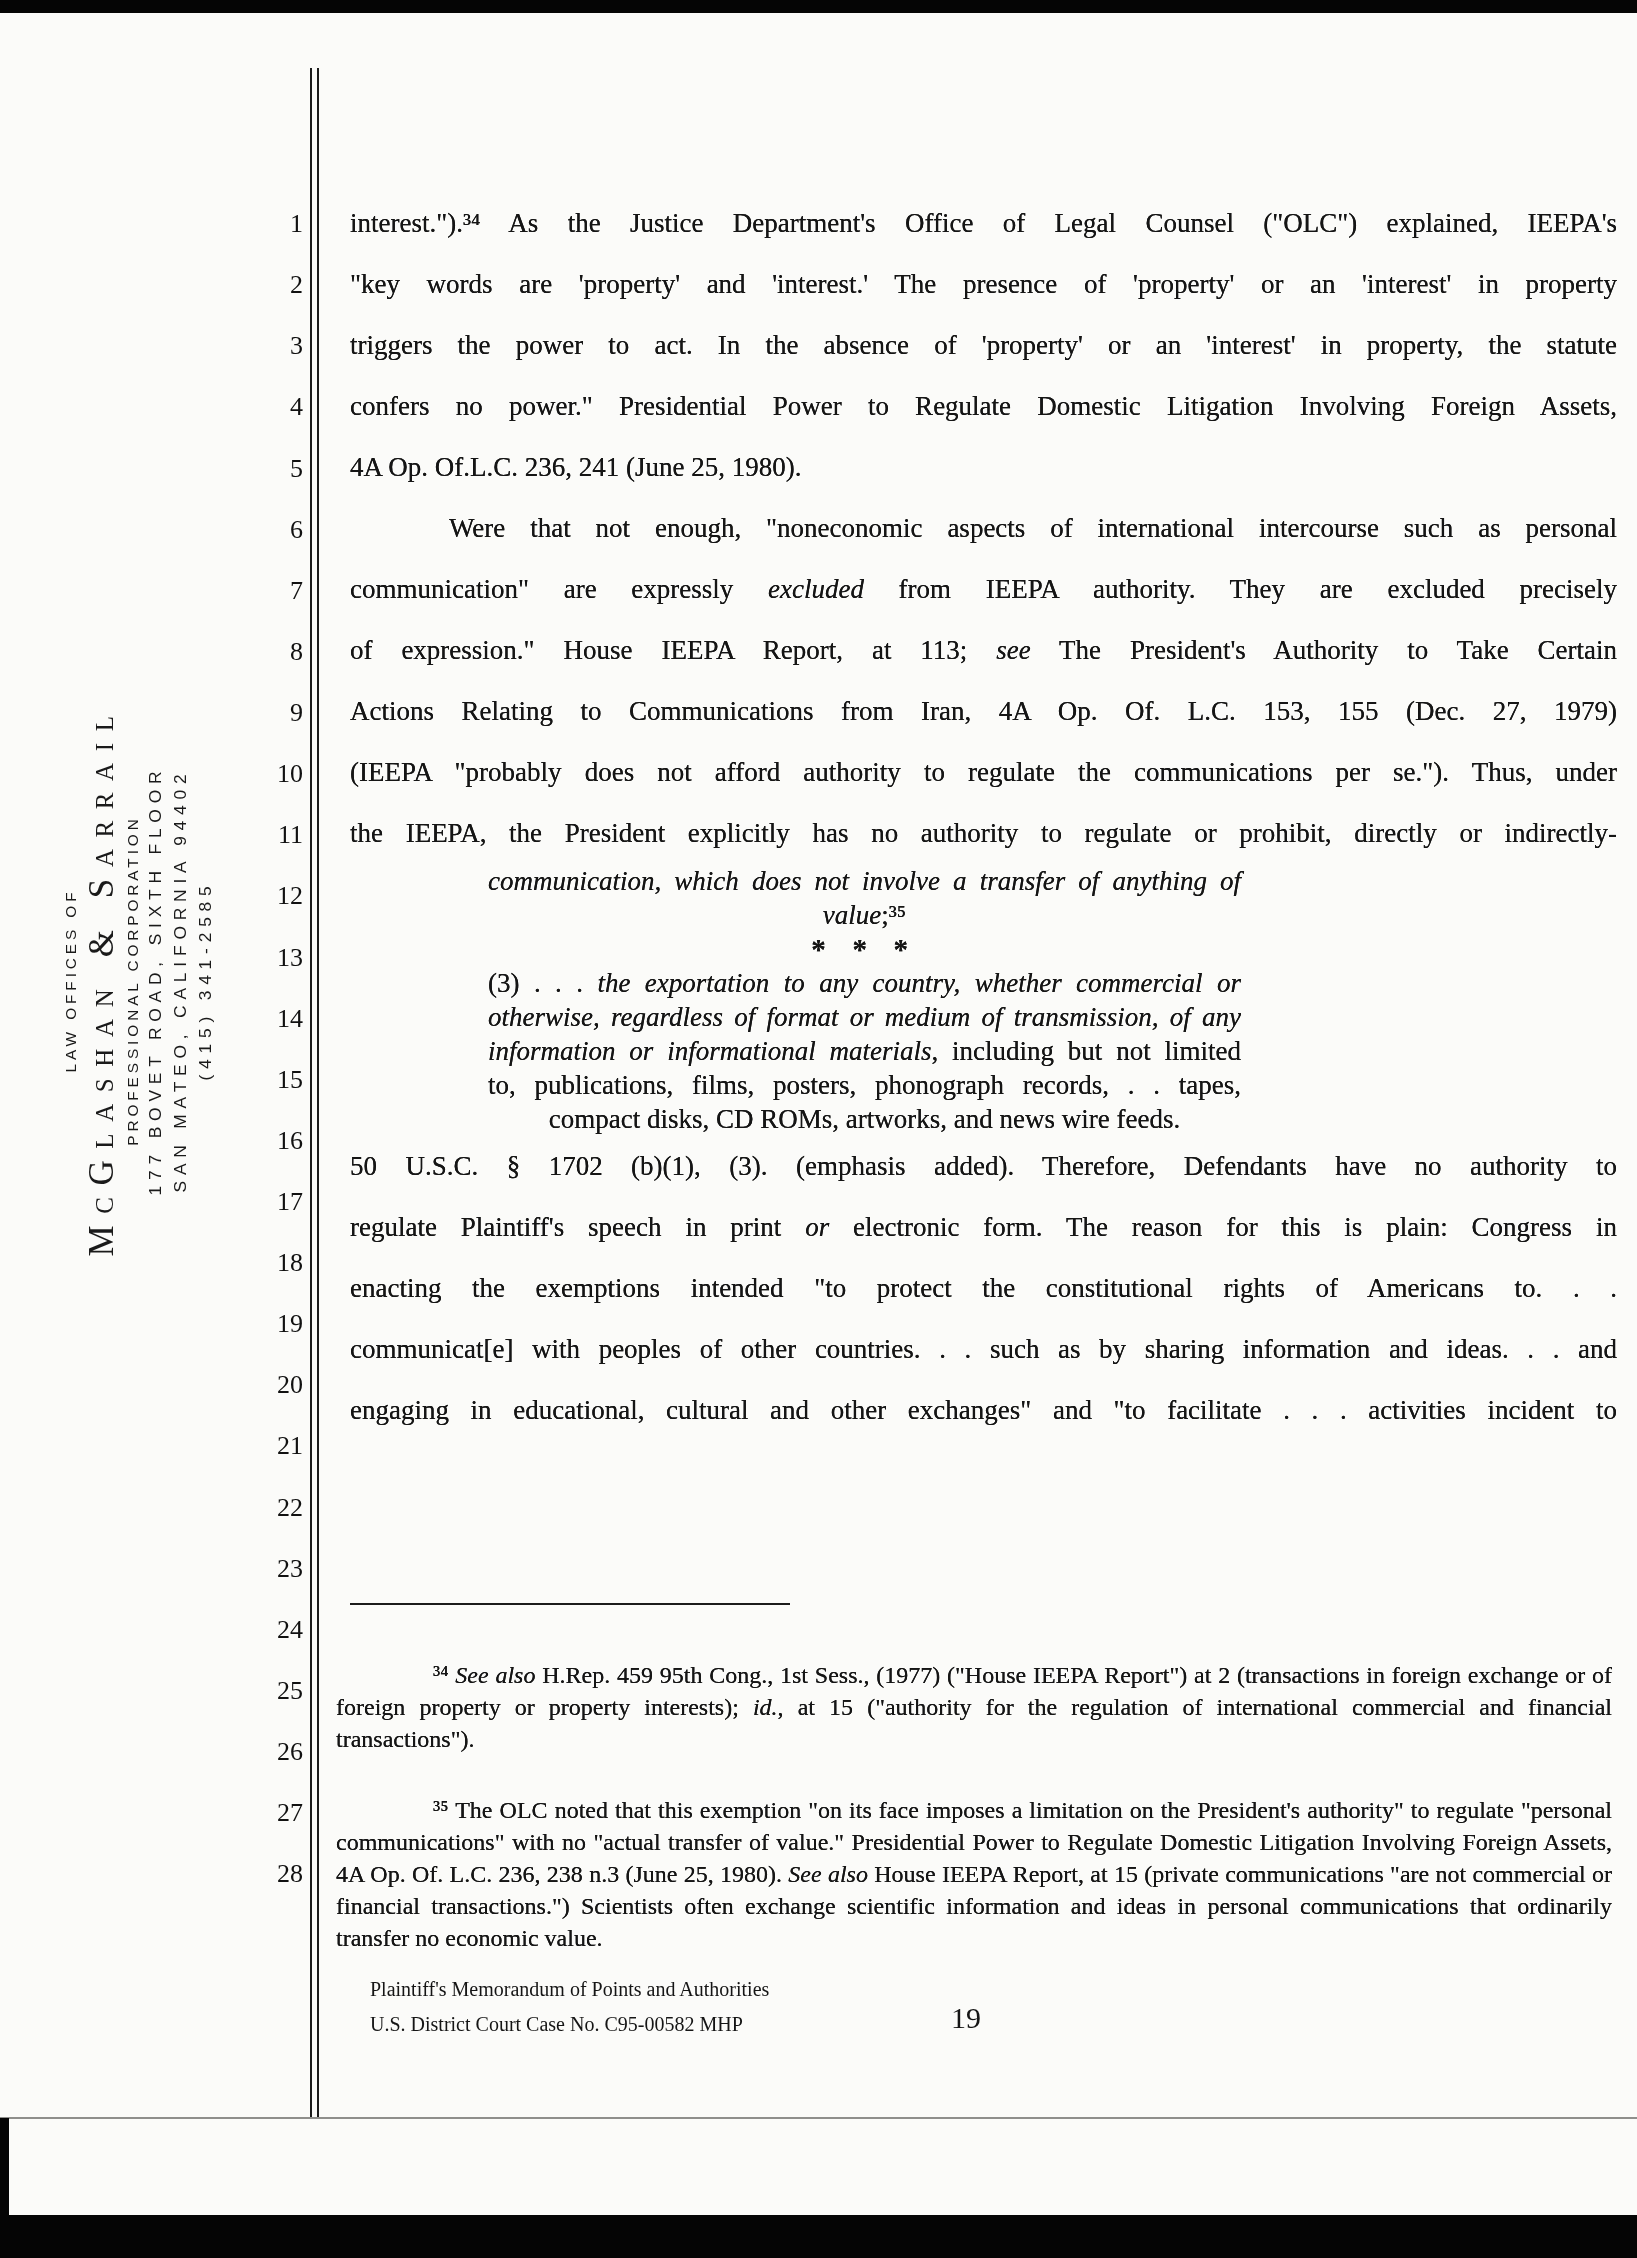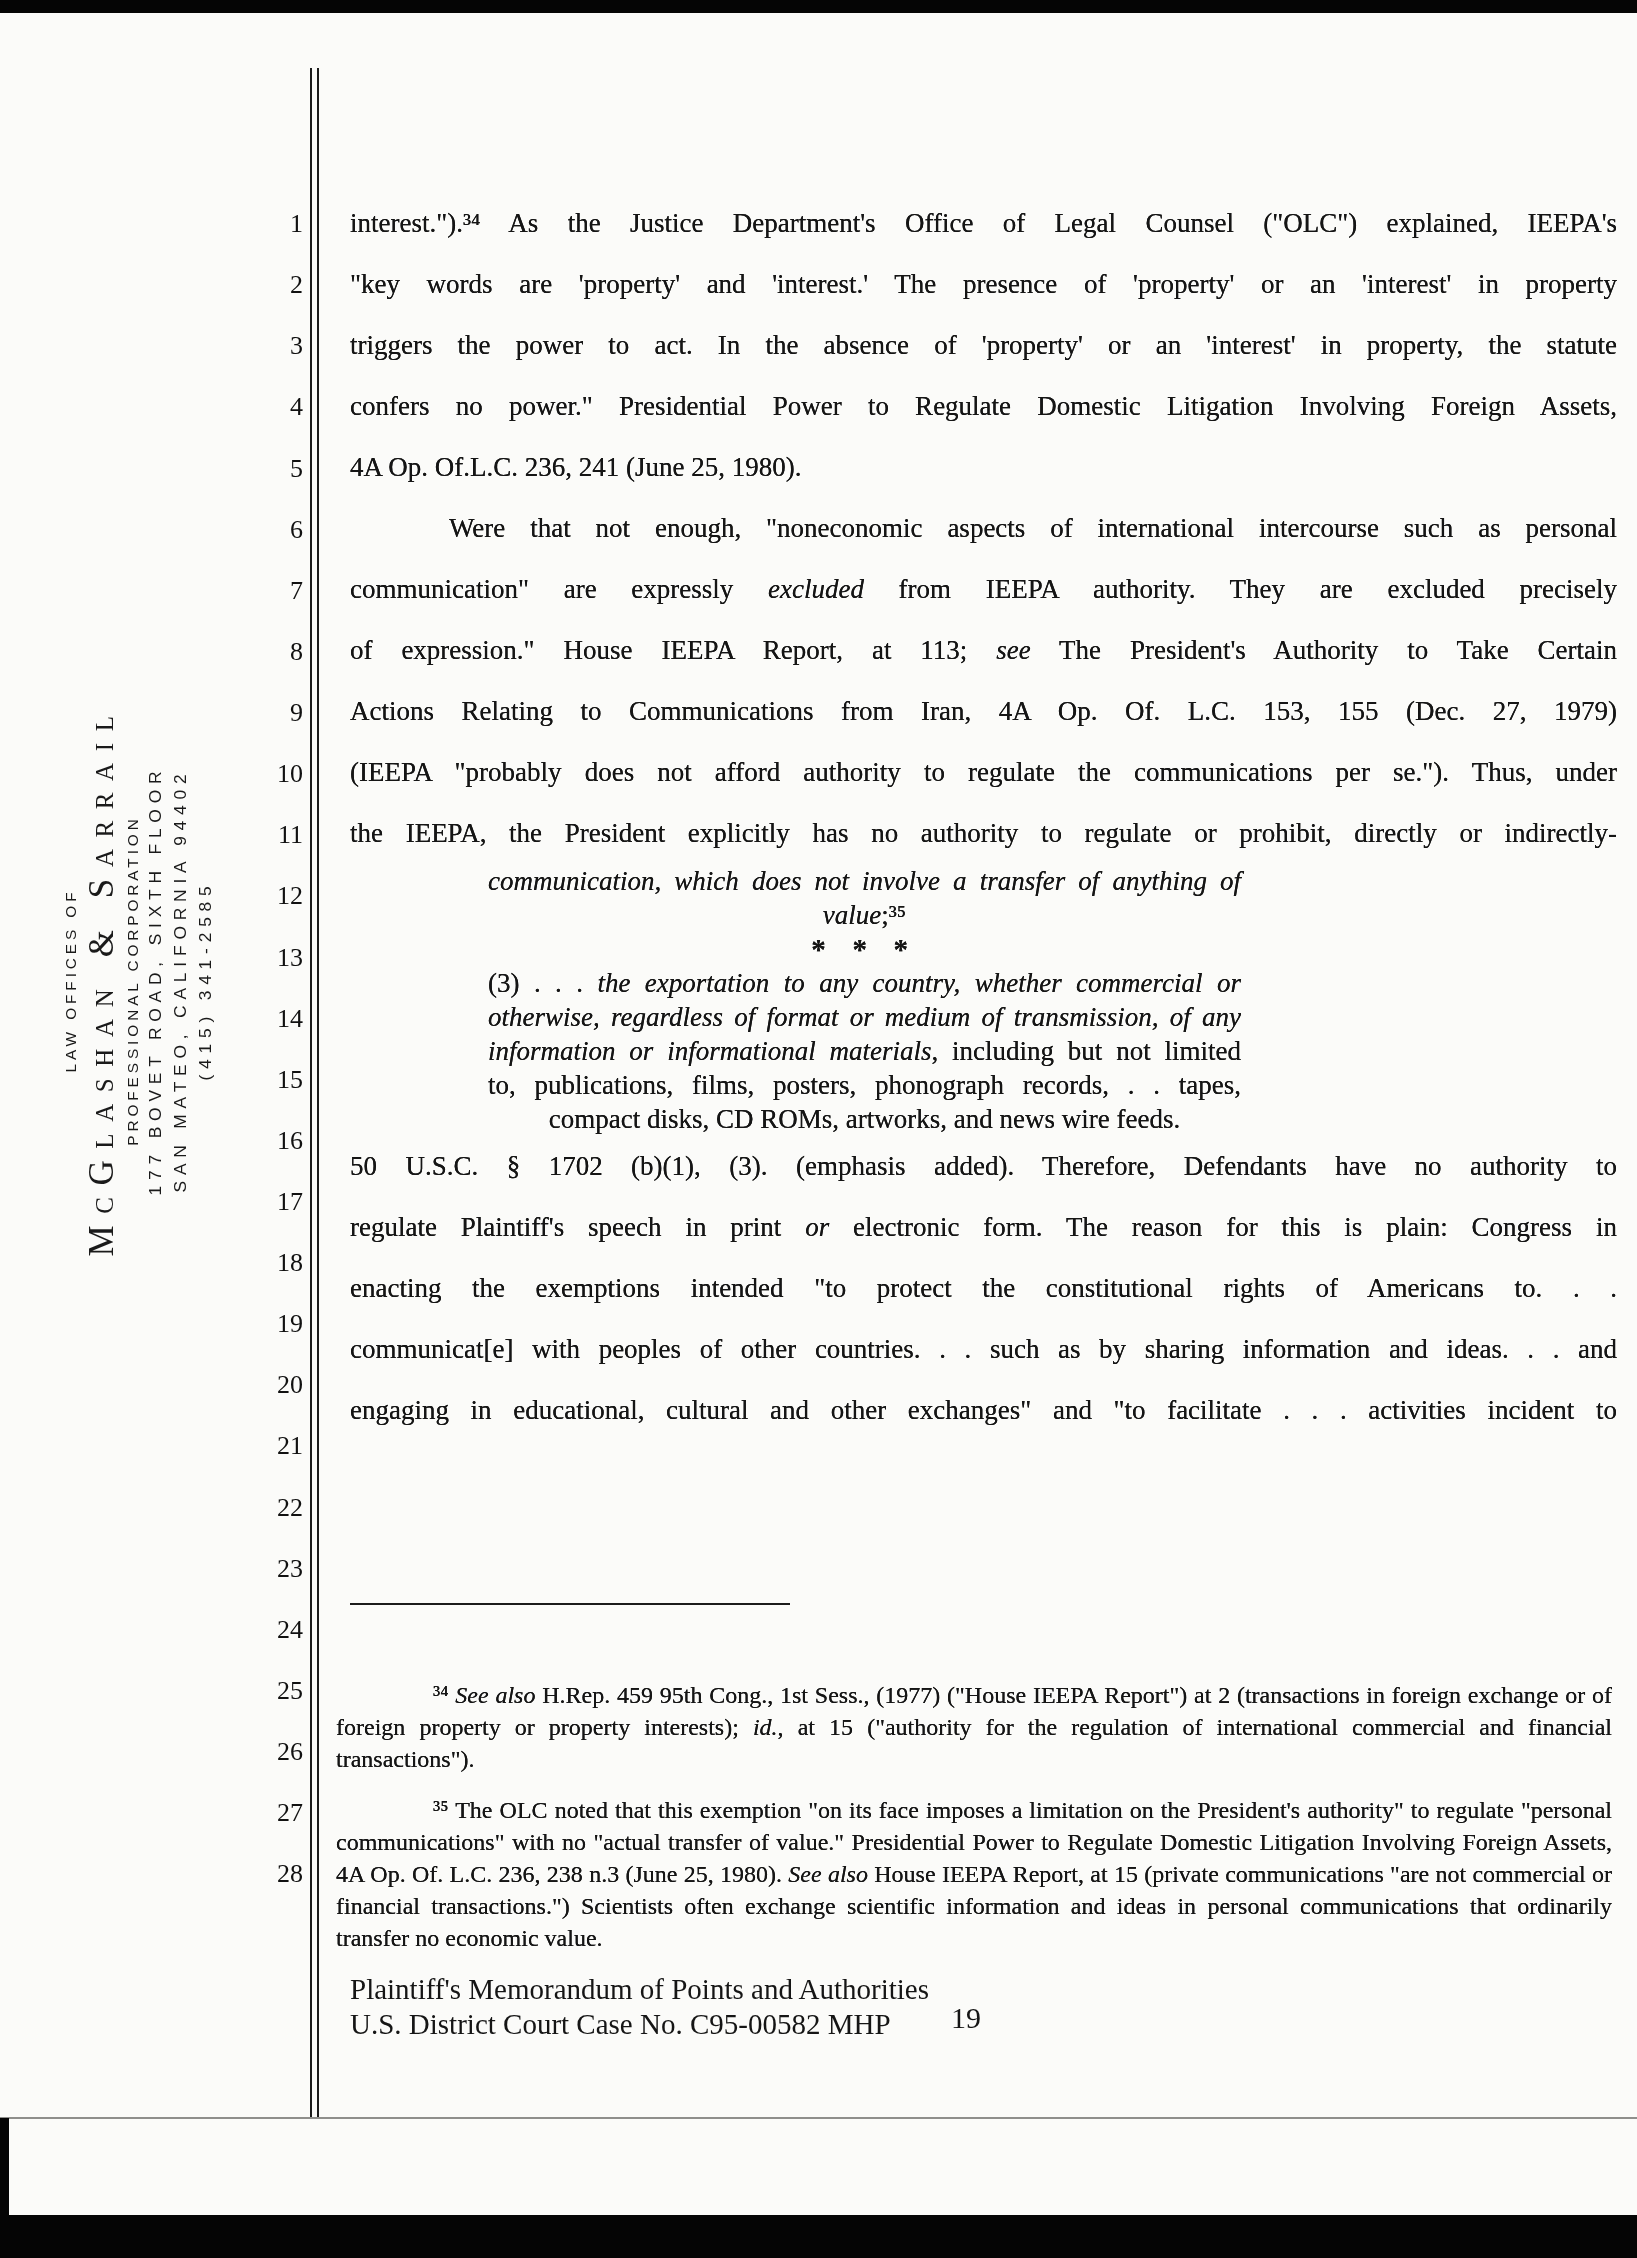--- a/index.html
+++ b/index.html
@@ -23,24 +23,24 @@
   .bl{height:61px;line-height:61px;overflow:visible;}
   .ql{margin-left:138px;width:753px;height:34px;line-height:34px;text-align:center;}
   .j{text-align:justify;text-align-last:justify;}
   .ind{text-indent:99px;}
   .st{margin-left:138px;width:753px;height:34px;line-height:34px;text-align:center;
       font-weight:bold;letter-spacing:9.7px;font-size:29px;}
 
   .fn-sep{position:absolute;left:350px;top:1603px;width:440px;height:1.9px;background:#1c1c1c;}
   .footnote{position:absolute;left:336px;width:1276px;font-size:24px;line-height:32px;
             text-align:justify;text-indent:97px;text-shadow:0 0 0.4px currentColor;}
-  .fn34{top:1659px;margin-top:20px;}
+  .fn34{top:1659px;}
   .fn35{top:1794px;}
 
-  .footer{position:absolute;left:350px;top:1972px;font-size:29px;line-height:35px;}
+  .footer{position:absolute;left:370px;top:1972px;font-size:20px;line-height:35px;}
   .pagenum{position:absolute;left:951px;top:2001px;font-size:30px;}
 
   
   .sidebar{position:absolute;left:-237px;top:896px;width:763px;height:169px;
            transform:rotate(-90deg);text-align:center;color:#1a1a1a;}
   .sb-small{font-family:"Liberation Sans","DejaVu Sans",sans-serif;font-size:15.4px;
             letter-spacing:3.9px;line-height:21px;}
   .sb-firm{font-size:35px;font-variant:small-caps;letter-spacing:11.6px;line-height:41px;}
   .sb-addr{font-family:"Liberation Sans","DejaVu Sans",sans-serif;font-size:17.4px;
            letter-spacing:5.8px;line-height:25px;}

